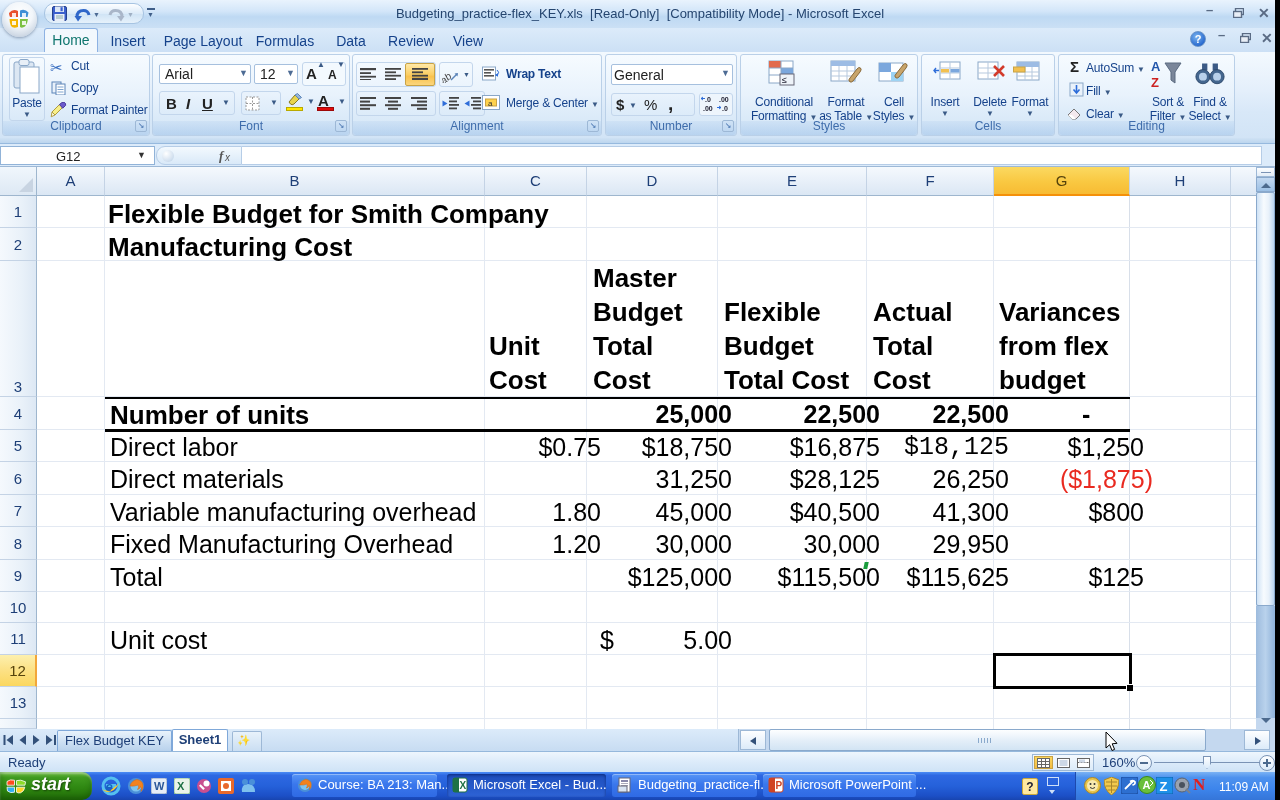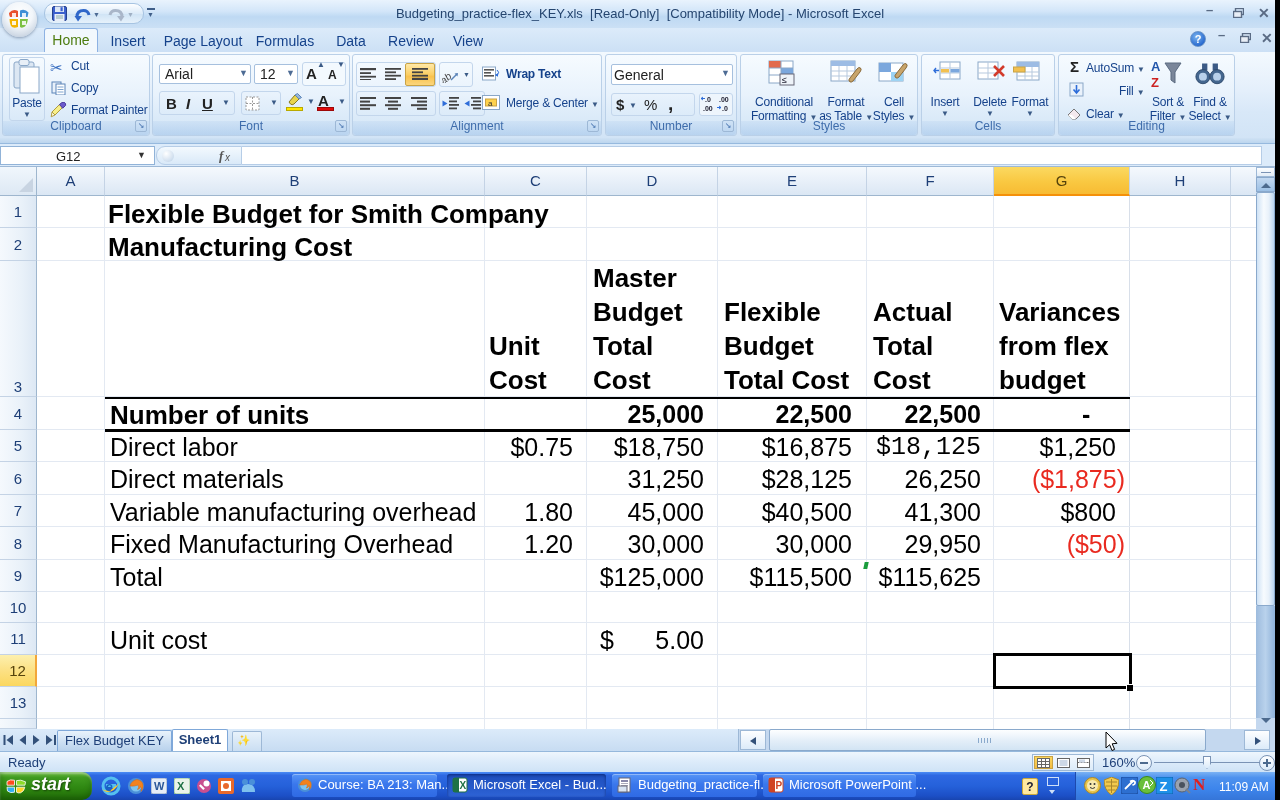--- a/index.html
+++ b/index.html
@@ -10,21 +10,21 @@
 #title{left:330px;top:6px;width:620px;text-align:center;font-size:13px;color:#25456f;white-space:nowrap;}
 
 #qat{left:44px;top:3px;width:100px;height:21px;border:1px solid #a7c4e2;border-radius:10px;background:linear-gradient(180deg,#fdfeff,#dcebf9 50%,#cfe3f5 51%,#e6f1fb);}
 
 #orb{left:2px;top:2px;width:35px;height:35px;border-radius:50%;background:radial-gradient(circle at 50% 35%,#ffffff 0%,#f2f6fa 45%,#cfd9e5 75%,#9fb0c4 100%);box-shadow:0 1px 3px rgba(60,80,110,.5);z-index:20;}
 
 .wbtn{color:#5a6b84;font-size:13px;font-weight:bold;}
 
 #tabrow{left:0;top:28px;width:1280px;height:24px;background:linear-gradient(180deg,#dcebfa,#cce0f5);}
 .rtab{top:30px;height:22px;line-height:22px;font-size:14px;color:#15428b;text-align:center;}
-#hometab{left:44px;top:28px;width:54px;height:24px;background:#f2f8fd;border:1px solid #8db2e3;border-bottom:none;border-radius:3px 3px 0 0;color:#4d7c0f;font-size:14px;text-align:center;line-height:23px;}
+#hometab{left:44px;top:28px;width:54px;height:24px;background:#f2f8fd;border:1px solid #8db2e3;border-bottom:none;border-radius:3px 3px 0 0;color:#0f766e;font-size:14px;text-align:center;line-height:23px;}
 
 #ribbon{left:0;top:52px;width:1280px;height:86px;background:linear-gradient(180deg,#f3f9fe 0%,#e4effb 45%,#d8e8f8 70%,#d2e4f6 100%);}
 #ribbonedge{left:0;top:138px;width:1280px;height:6px;background:linear-gradient(180deg,#cfe2f4,#bcd5ee);border-bottom:1px solid #96b9de;}
 .rgroup{top:54px;height:82px;border:1px solid #bad0e8;border-radius:3px;background:linear-gradient(180deg,#f6fbff 0%,#e8f2fc 50%,#dcebf9 75%,#d4e5f6 100%);}
 .rgroup::after{content:"";position:absolute;left:0;right:0;bottom:0;height:14px;background:linear-gradient(180deg,rgba(176,205,238,.25),rgba(150,190,232,.45));border-radius:0 0 3px 3px;pointer-events:none;}
 .glabel,.launcher{z-index:5;}
 .glabel{position:absolute;bottom:2px;left:0;right:0;text-align:center;font-size:12px;color:#3e6cab;}
 .launcher{position:absolute;right:2px;bottom:3px;width:12px;height:12px;border:1px solid #9db8d6;border-radius:2px;color:#3e6cab;font-size:8px;line-height:9px;text-align:center;}
 .rbtn-label{font-size:12px;letter-spacing:-0.2px;color:#15428b;white-space:nowrap;}
 .combo{background:#fff;border:1px solid #a6c0de;border-radius:2px;font-size:14px;color:#222;}
@@ -37,21 +37,21 @@
 
 #grid{left:0;top:167px;width:1256px;height:562px;background:#fff;overflow:hidden;}
 .colhdr{top:0px;height:29px;background:linear-gradient(180deg,#f5f9fd 0%,#e8f0f9 50%,#dbe7f4 100%);border-right:1px solid #c4d3e5;border-bottom:1px solid #9eb6ce;font-size:15px;color:#1e3f77;text-align:center;line-height:28px;position:absolute;}
 .rowhdr{left:0;width:37px;background:linear-gradient(90deg,#f5f9fd 0%,#e9f1f9 60%,#dde8f4 100%);border-right:1px solid #9eb6ce;border-bottom:1px solid #c4d3e5;font-size:15px;color:#1e3f77;text-align:center;position:absolute;}
 .hsel{background:linear-gradient(180deg,#fbd961 0%,#f9c841 55%,#f7bb33 100%) !important;border-bottom:2px solid #f49009 !important;color:#56430c !important;}
 .rsel{background:linear-gradient(180deg,#fdf0ae 0%,#fce288 45%,#fbd75f 100%) !important;border-right:2px solid #f2a63a !important;color:#56430c !important;}
 .gl-v{position:absolute;top:29px;width:1px;background:#e3e9f2;}
 .gl-h{position:absolute;left:37px;height:1px;background:#e3e9f2;}
 .cell{position:absolute;font-size:25px;color:#000;white-space:nowrap;}
 .b{font-weight:bold;}
-.num{text-align:right;}
+.num{text-align:right;margin-left:28px;}
 .red{color:#e92a20;}
 
 #vsb{left:1256px;top:167px;width:19px;height:562px;background:#c4d8ef;}
 #tabbar{left:0;top:729px;width:1280px;height:22px;background:linear-gradient(180deg,#dcebfa,#c7dcf2);}
 #statusbar{left:0;top:751px;width:1280px;height:21px;background:linear-gradient(180deg,#eef6fd 0%,#dcebfa 50%,#cfe3f6 100%);border-top:1px solid #95b8dc;font-size:13px;color:#1e3f77;}
 
 #taskbar{left:0;top:772px;width:1280px;height:28px;background:linear-gradient(180deg,#4a8cf5 0%,#2e68e2 12%,#2561da 50%,#1c4fc6 85%,#1845b0 100%);}
 .tbtn{position:absolute;top:774px;height:23px;border-radius:3px;background:linear-gradient(180deg,#5795f6 0%,#3a77ec 45%,#2f6ae4 100%);box-shadow:inset 0 1px 0 rgba(255,255,255,.35);color:#fff;font-size:13px;}
 .tbtn .ic{position:absolute;left:5px;top:3px;width:16px;height:16px;}
 .tbtn .tx{position:absolute;left:26px;top:3px;white-space:nowrap;}
@@ -412,21 +412,21 @@
   <div class="glabel">Cells</div>
 </div>
 
 <div class="abs rgroup" style="left:1058px;width:177px;">
   <span style="position:absolute;left:11px;top:3px;font-size:15px;font-weight:bold;color:#222;">Σ</span>
   <div class="rbtn-label" style="position:absolute;left:27px;top:6px;">AutoSum <span style="font-size:8px;color:#3a5a86;">▼</span></div>
   <svg width="15" height="15" style="position:absolute;left:10px;top:27px;" viewBox="0 0 15 15">
     <rect x="1" y="1" width="13" height="13" fill="#eaf2fb" stroke="#8aa7c8"></rect>
     <path d="M7.5 3 L7.5 10 M4.5 7.5 L7.5 11 L10.5 7.5" stroke="#2e6dd9" stroke-width="1.6" fill="none"></path>
   </svg>
-  <div class="rbtn-label" style="position:absolute;left:27px;top:29px;margin-left:33px;">Fill <span style="font-size:8px;color:#3a5a86;">▼</span></div>
+  <div class="rbtn-label" style="position:absolute;left:27px;top:29px;">Fill <span style="font-size:8px;color:#3a5a86;">▼</span></div>
   <svg width="16" height="14" style="position:absolute;left:8px;top:51px;" viewBox="0 0 16 14">
     <path d="M1 9 L7 3 L13 9 L9 13 L5 13 Z" fill="#f3e9ee" stroke="#777"></path>
     <path d="M1 9 L5 13 L9 13 L5 9 Z" fill="#fff"></path>
   </svg>
   <div class="rbtn-label" style="position:absolute;left:27px;top:52px;">Clear <span style="font-size:8px;color:#3a5a86;">▼</span></div>
   <svg width="34" height="30" style="position:absolute;left:92px;top:4px;" viewBox="0 0 34 30">
     <text x="0" y="12" font-size="13" font-weight="bold" fill="#2255aa">A</text>
     <text x="0" y="28" font-size="13" font-weight="bold" fill="#cc2222">Z</text>
     <path d="M14 4 L30 4 L24 13 L24 24 L20 21 L20 13 Z" fill="#7a869a" stroke="#5a6a80"></path>
   </svg>
@@ -554,26 +554,26 @@
   <div class="cell num" style="left:504px;top:331px;width:200px;">45,000</div>
   <div class="cell num" style="left:652px;top:331px;width:200px;">$40,500</div>
   <div class="cell num" style="left:781px;top:331px;width:200px;">41,300</div>
   <div class="cell num" style="left:916px;top:331px;width:200px;">$800</div>
 
   <div class="cell" style="left:110px;top:363px;">Fixed Manufacturing Overhead</div>
   <div class="cell num" style="left:373px;top:363px;width:200px;">1.20</div>
   <div class="cell num" style="left:504px;top:363px;width:200px;">30,000</div>
   <div class="cell num" style="left:652px;top:363px;width:200px;">30,000</div>
   <div class="cell num" style="left:781px;top:363px;width:200px;">29,950</div>
-  <div class="cell num red" style="left:925px;top:363px;width:200px;">($50)</div>
 
   <div class="cell" style="left:110px;top:396px;">Total</div>
   <div class="cell num" style="left:504px;top:396px;width:200px;">$125,000</div>
   <div class="cell num" style="left:652px;top:396px;width:200px;">$115,500</div>
   <div class="cell num" style="left:781px;top:396px;width:200px;">$115,625</div>
+  <div class="cell num" style="left:916px;top:396px;width:200px;">$125</div>
   <div style="position:absolute;left:864px;top:395px;width:4px;height:7px;background:#1a9c3c;transform:skewX(-12deg);"></div>
 
   <div class="cell" style="left:110px;top:459px;">Unit cost</div>
   <div class="cell" style="left:600px;top:459px;">$</div>
   <div class="cell num" style="left:504px;top:459px;width:200px;">5.00</div>
 
   <div style="position:absolute;left:993px;top:486px;width:139px;height:36px;border:3px solid #000;background:transparent;"></div>
   <div style="position:absolute;left:1126px;top:517px;width:7px;height:7px;background:#000;border-left:1px solid #fff;border-top:1px solid #fff;"></div>
 </div>
 <div class="abs" id="vsb">

